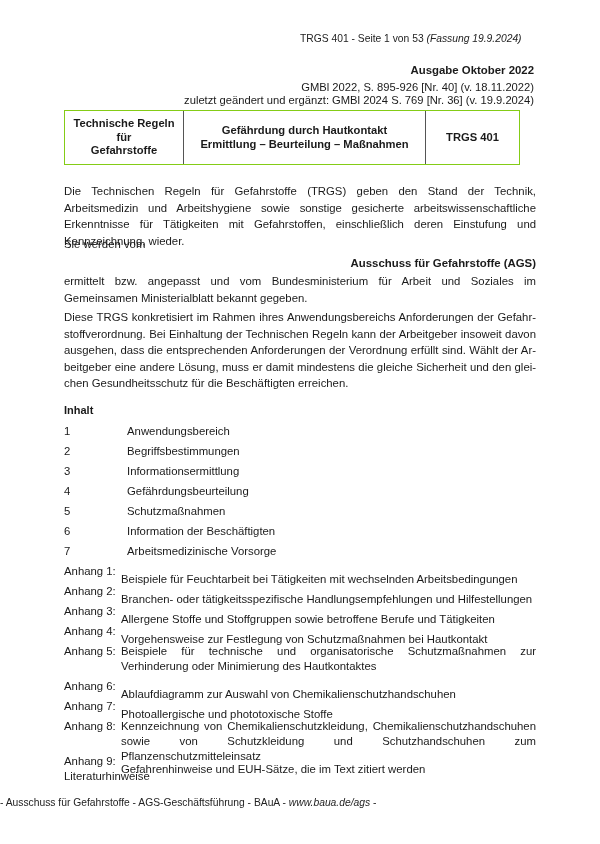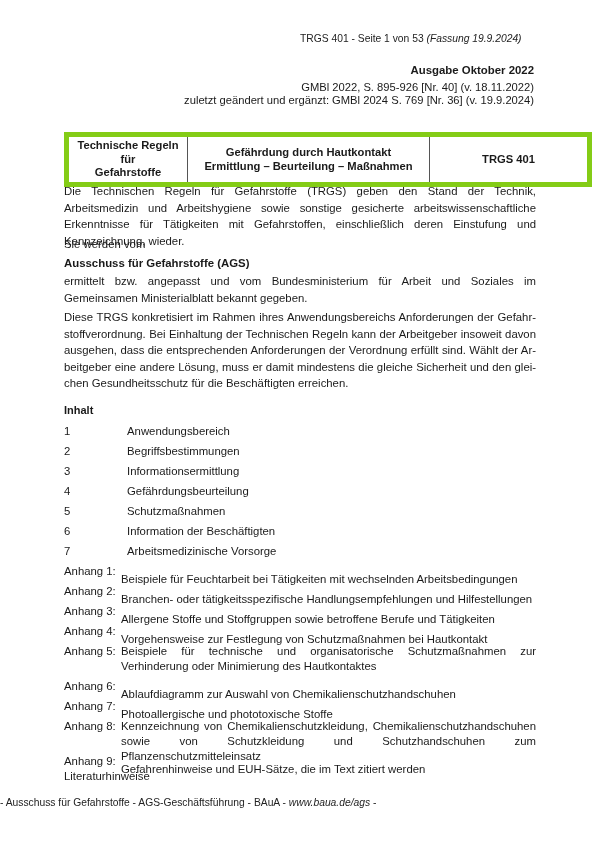--- a/index.html
+++ b/index.html
@@ -18,37 +18,37 @@
   .edition {
     position: absolute; right: 66px; top: 64px;
     font-size: 11.4px; font-weight: bold; white-space: nowrap; text-align: right;
   }
   .gmbl {
     position: absolute; right: 66px; top: 81px;
     font-size: 11.2px; line-height: 13px; text-align: right; white-space: nowrap;
   }
 
   .title-table {
-    position: absolute; left: 64px; top: 110px; width: 528px; height: 55px;
-    border: 5px solid #84cc16; display: flex; box-sizing: border-box; margin-top: 22px;
+    position: absolute; left: 64px; top: 110px; width: 456px; height: 55px;
+    border: 1px solid #84cc16; display: flex; box-sizing: border-box;
   }
   .title-table .cell {
     display: flex; align-items: center; justify-content: center; text-align: center;
     font-size: 11.2px; font-weight: bold; line-height: 13.5px; box-sizing: border-box;
   }
   .cell-1 { width: 119px; border-right: 1px solid #555; }
   .cell-2 { width: 242px; border-right: 1px solid #555; }
   .cell-3 { flex: 1; }
 
   .body-text {
     position: absolute; left: 64px; width: 472px;
     font-size: 11.35px; line-height: 16.5px; text-align: justify;
   }
   .center-bold {
-    position: absolute; left: 64px; width: 472px; text-align: left;
+    position: absolute; left: 64px; width: 472px; text-align: right;
     font-size: 11.4px; font-weight: bold;
   }
 
   .toc-heading {
     position: absolute; left: 64px; top: 404px; font-size: 11px; font-weight: bold;
   }
   .toc-item {
     position: absolute; left: 64px; width: 472px; font-size: 11.35px; line-height: 15px;
   }
   .toc-item .num { position: absolute; left: 0; top: 0; }

